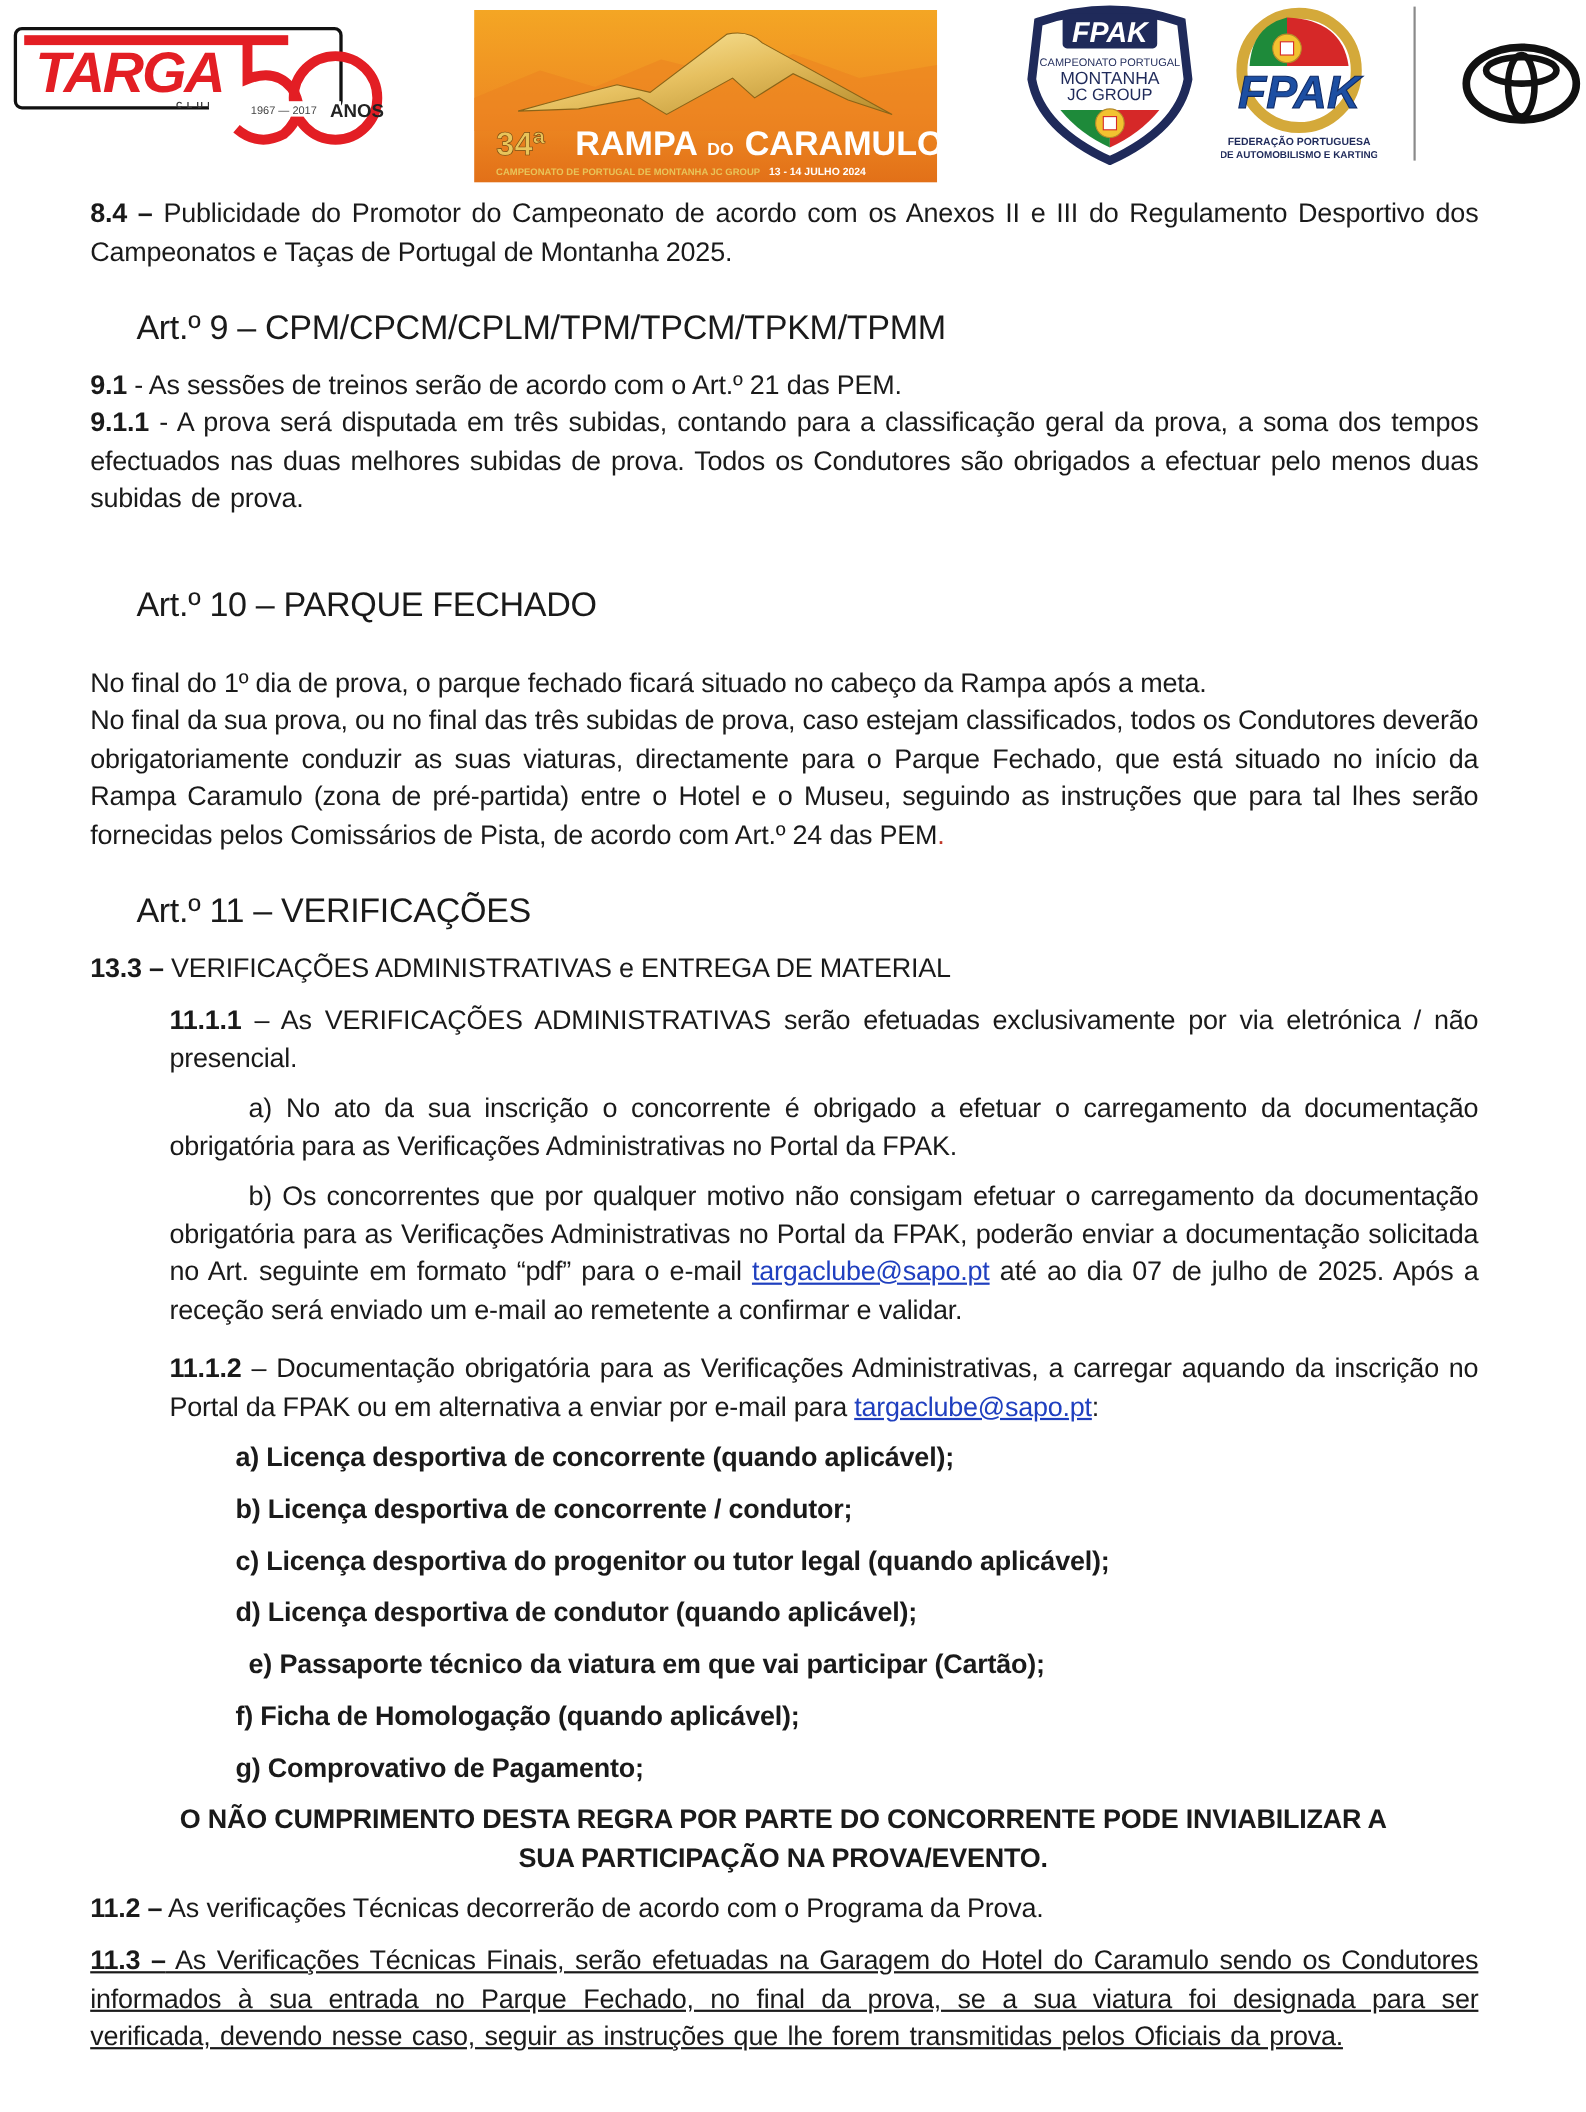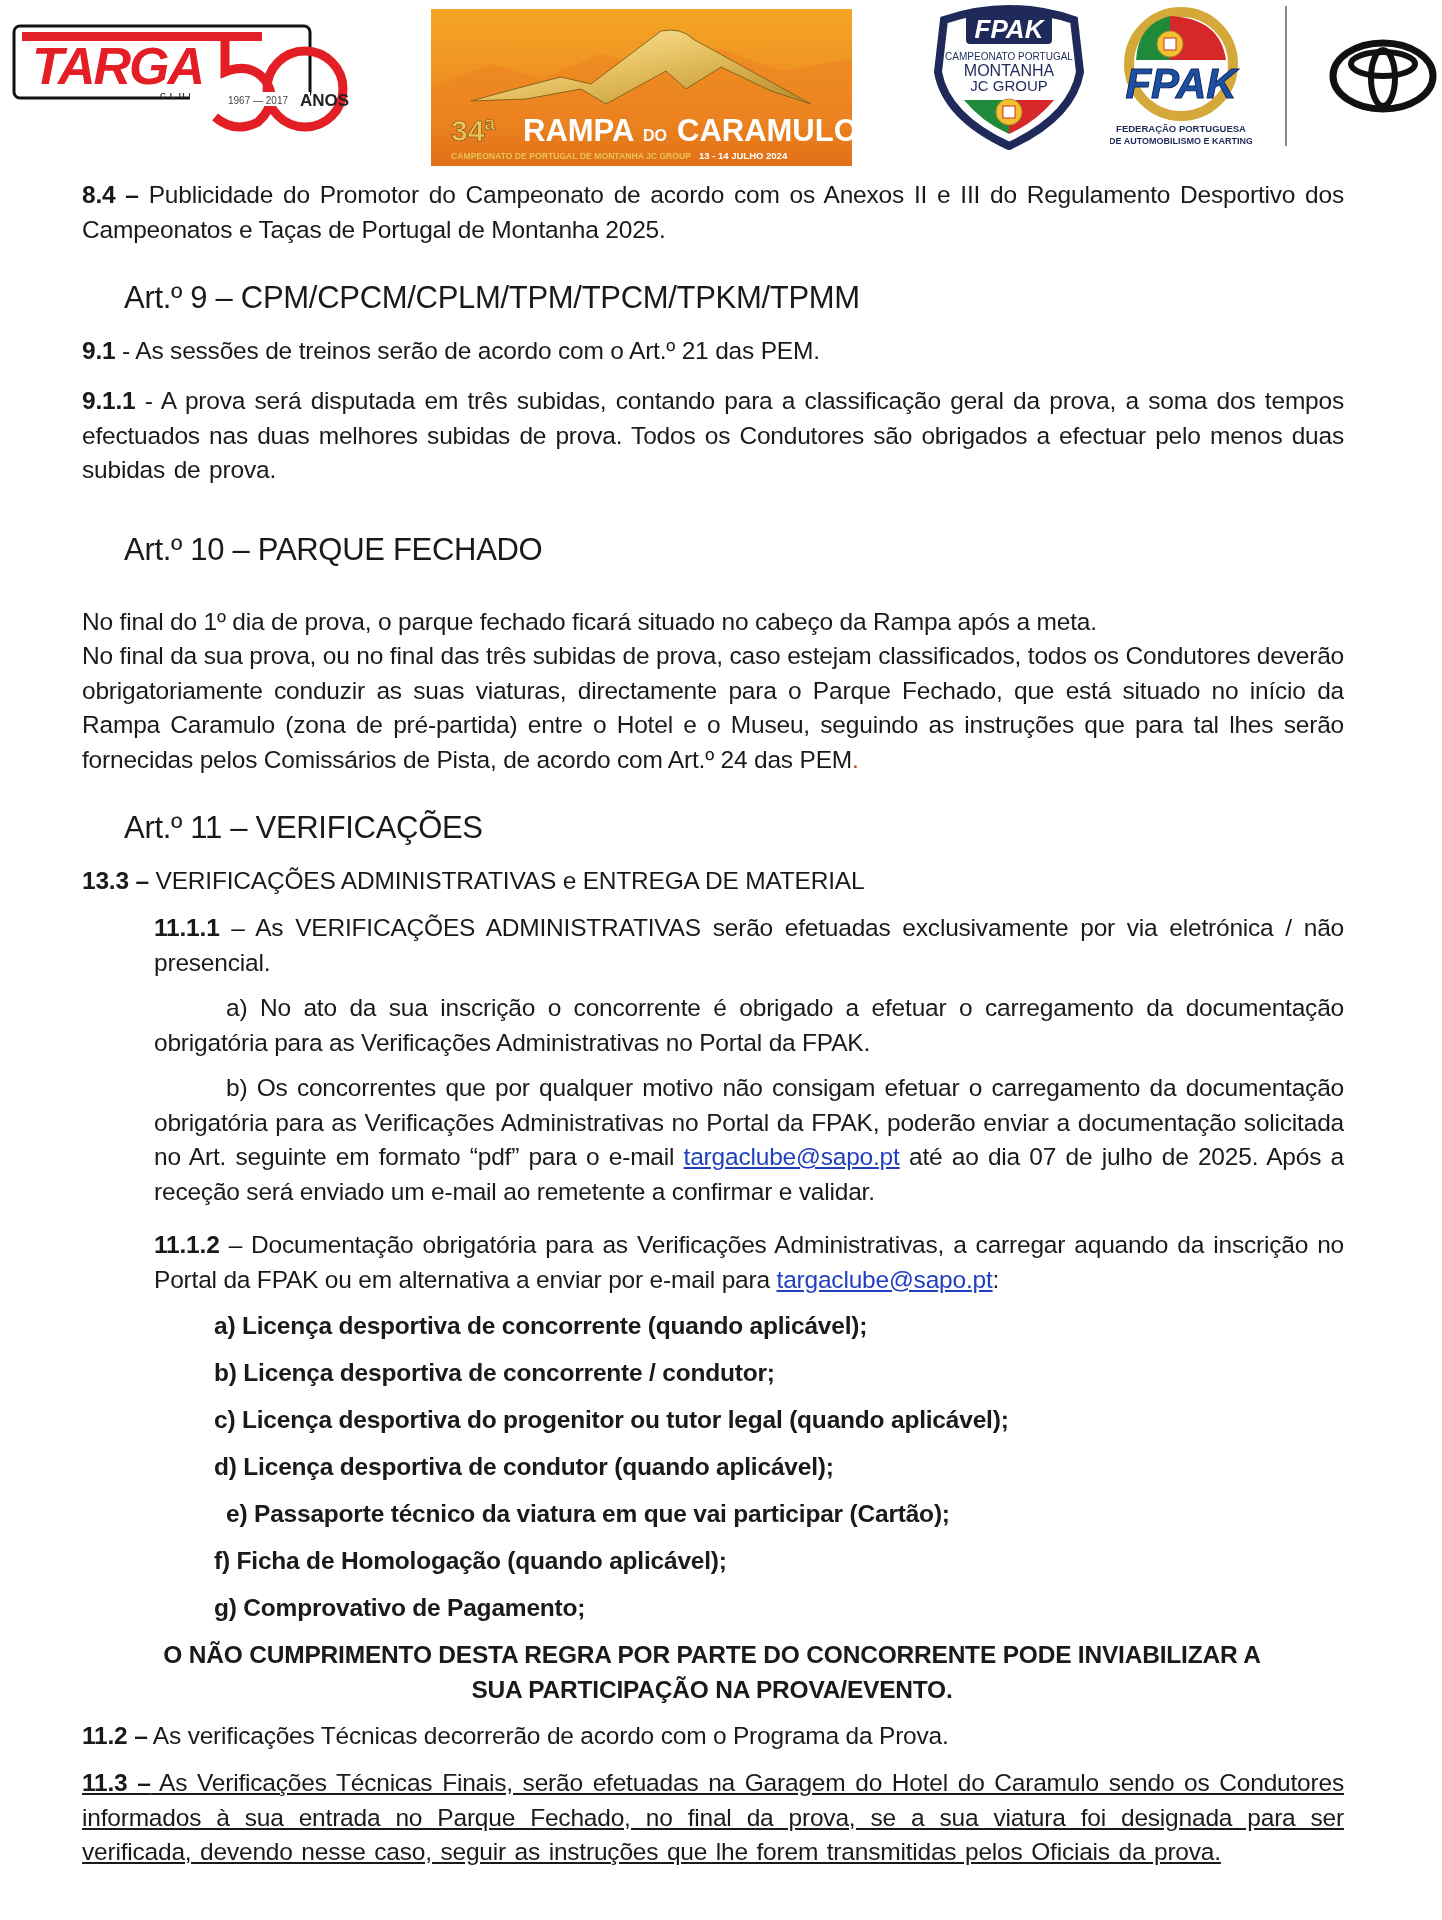--- a/index.html
+++ b/index.html
@@ -108,21 +108,21 @@
   <div class="p justify" style="top:0px;">
     <span class="b">8.4 –</span><span> Publicidade do Promotor do Campeonato de acordo com os Anexos II e III do Regulamento Desportivo dos Campeonatos e Taças de Portugal de Montanha 2025.</span>
   </div>
 
   <div class="h" style="top:100px;">Art.º 9 – CPM/CPCM/CPLM/TPM/TPCM/TPKM/TPMM</div>
 
   <div class="p" style="top:156px;">
     <span class="b">9.1</span><span> - As sessões de treinos serão de acordo com o Art.º 21 das PEM.</span>
   </div>
 
-  <div class="p justify" style="top:206px; word-spacing: 2px;">
+  <div class="p justify" style="top:190px; word-spacing: 2px;">
     <span class="b">9.1.1</span><span> - A prova será disputada em três subidas, contando para a classificação geral da prova, a soma dos tempos efectuados nas duas melhores subidas de prova. Todos os Condutores são obrigados a efectuar pelo menos duas subidas de prova.</span>
   </div>
 
   <div class="h" style="top:352px;">Art.º 10 – PARQUE FECHADO</div>
 
   <div class="p" style="top:427px;">No final do 1º dia de prova, o parque fechado ficará situado no cabeço da Rampa após a meta.</div>
 
   <div class="p justify" style="top:461px;">
     <span>No final da sua prova, ou no final das três subidas de prova, caso estejam classificados, todos os Condutores deverão obrigatoriamente conduzir as suas viaturas, directamente para o Parque Fechado, que está situado no início da Rampa Caramulo (zona de pré-partida) entre o Hotel e o Museu, seguindo as instruções que para tal lhes serão fornecidas pelos Comissários de Pista, de acordo com Art.º 24 das PEM</span><span class="red-dot">.</span>
   </div>

